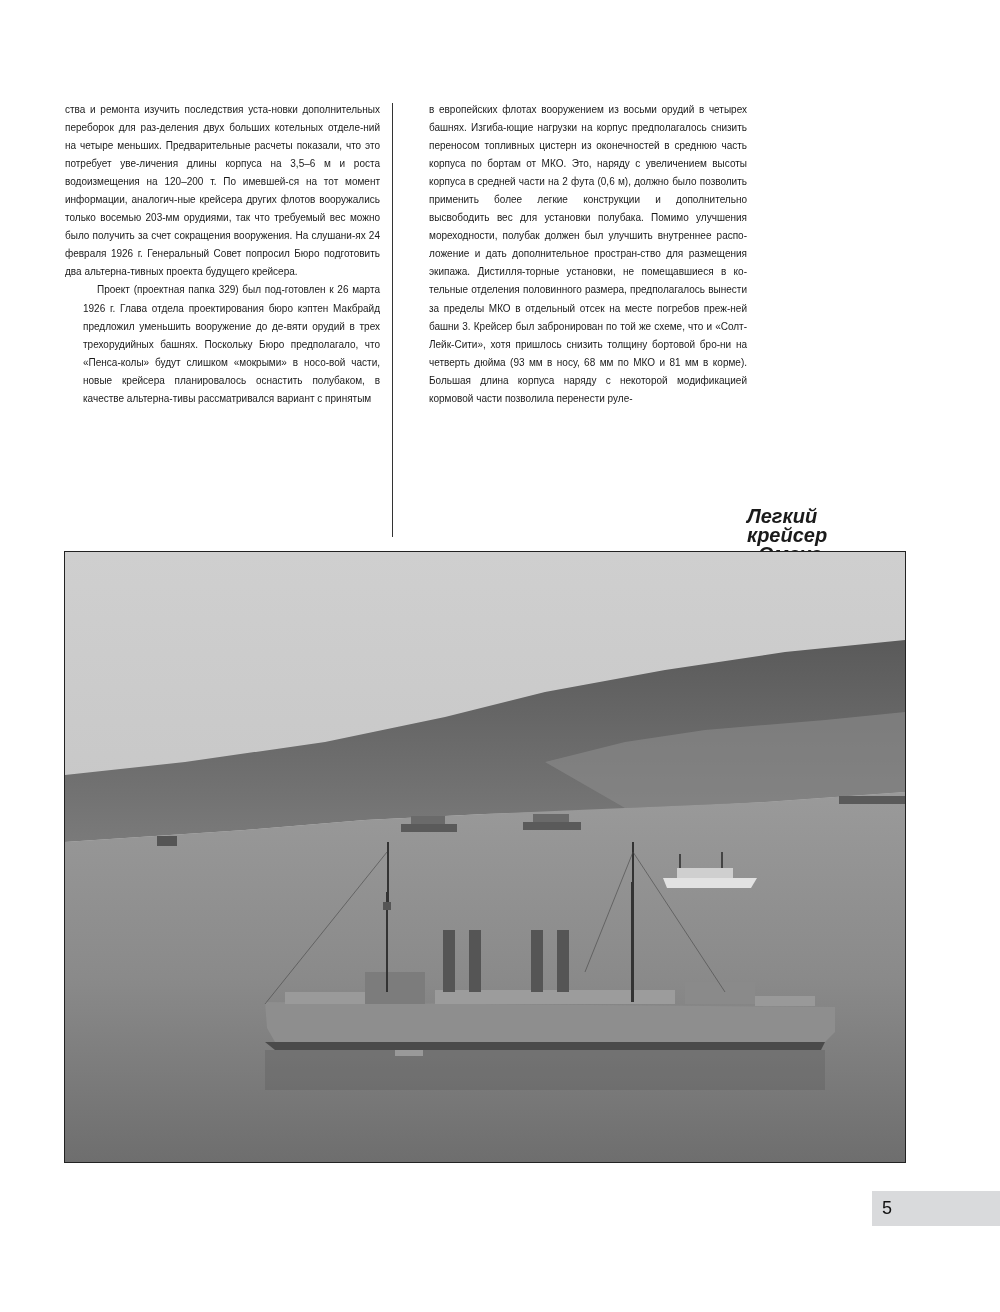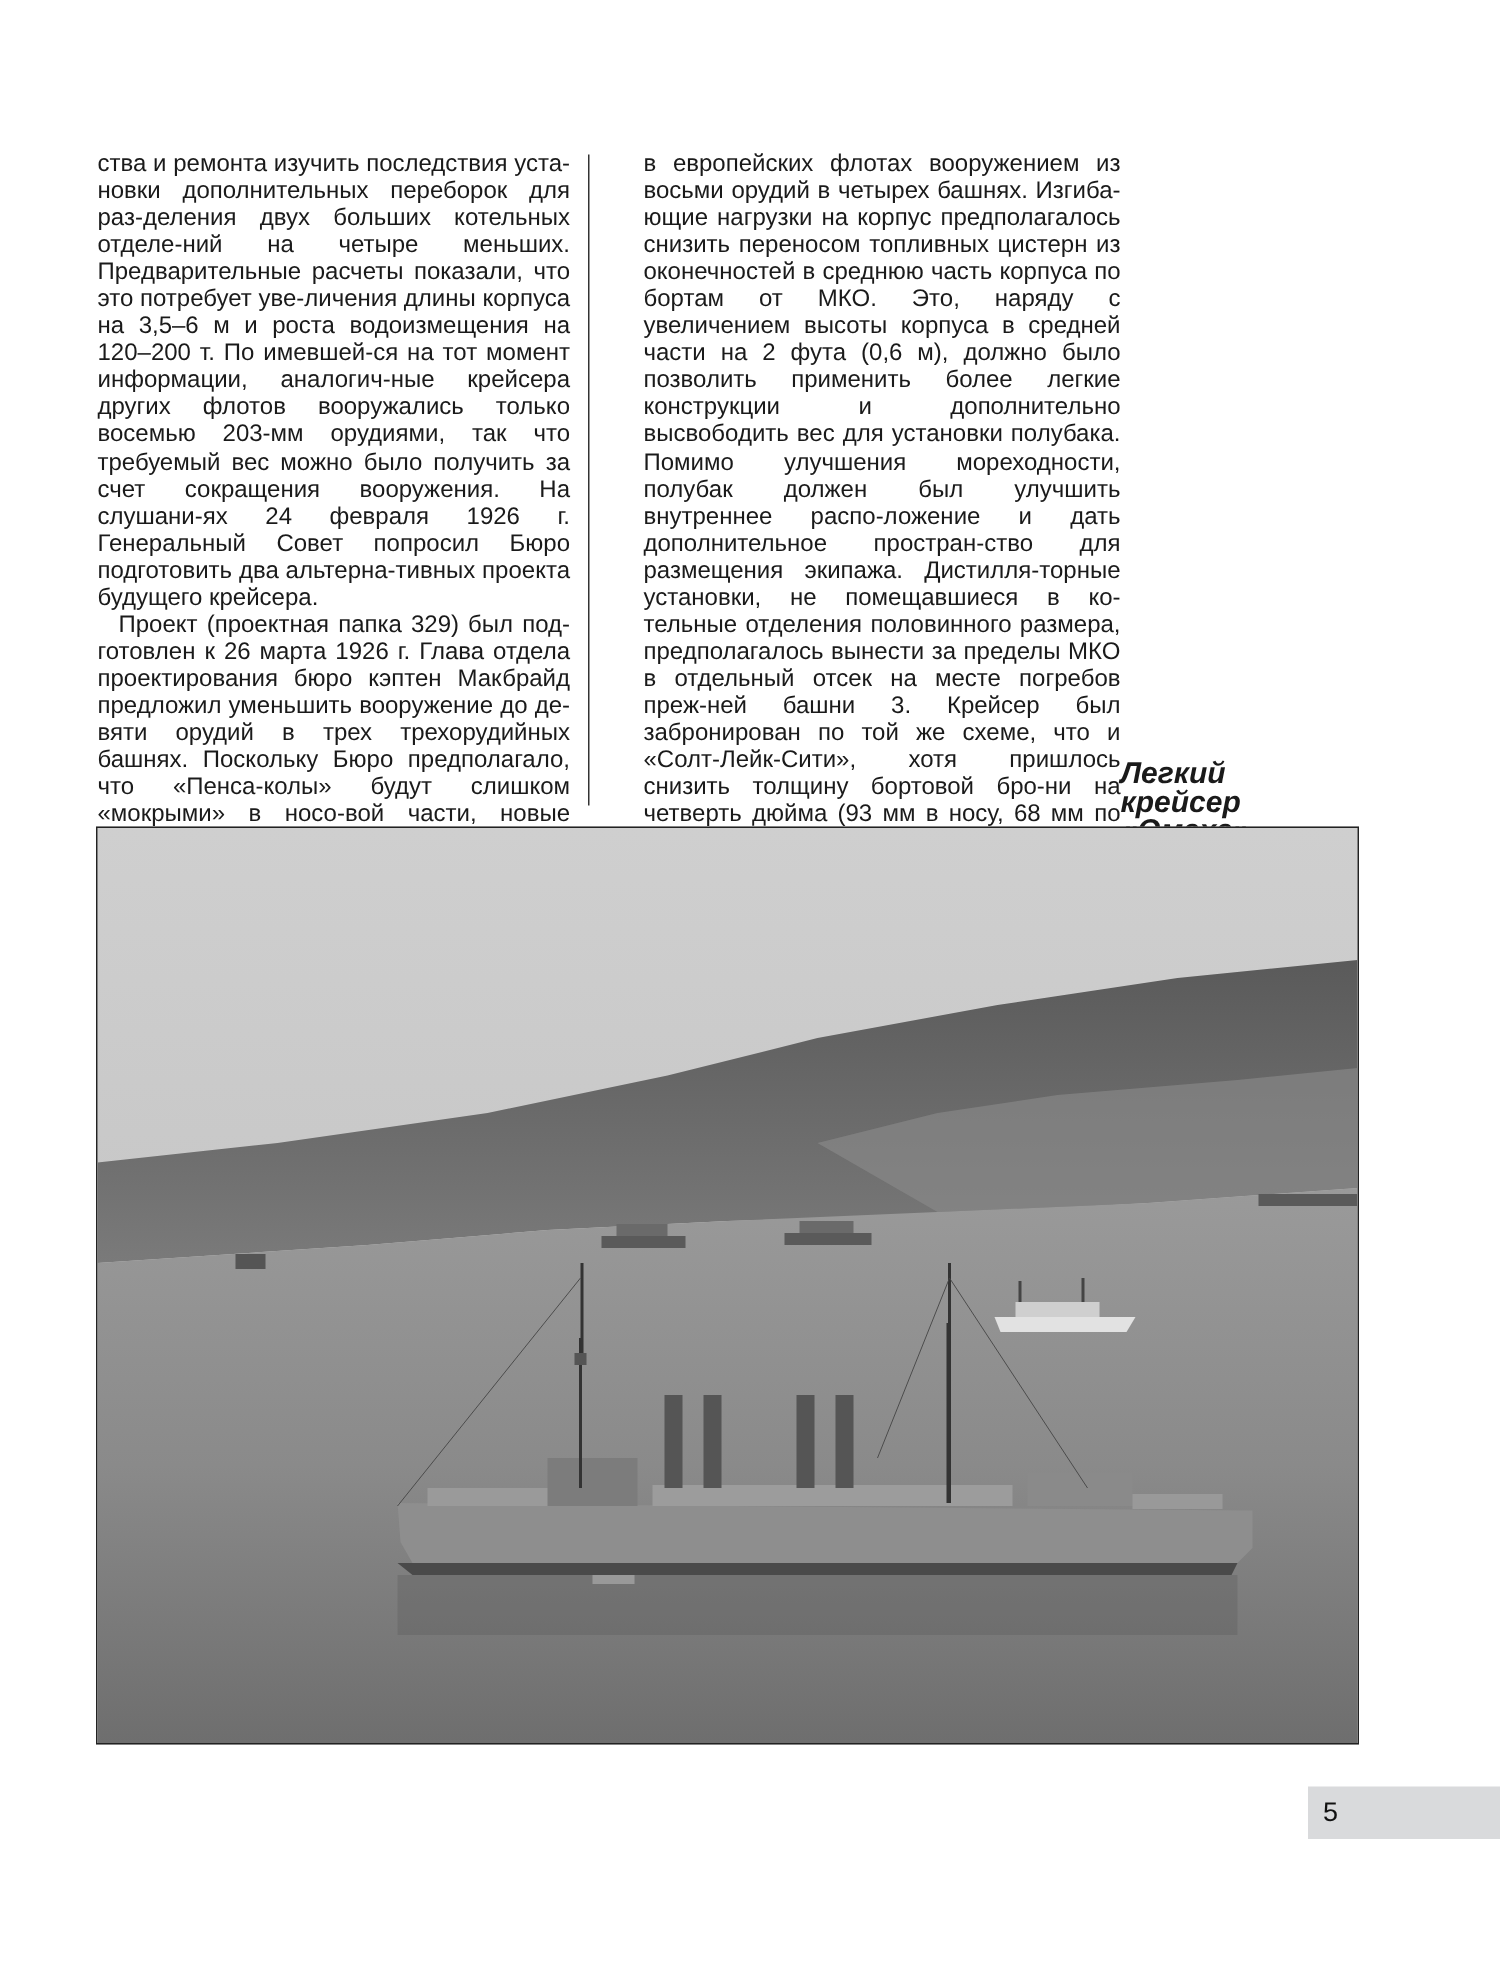--- a/index.html
+++ b/index.html
@@ -1,19 +1,19 @@
 <!DOCTYPE html>
 <html><head>
 <meta charset="utf-8">
 <style>
   html, body { margin:0; padding:0; background:#ffffff; }
   body { width:1000px; height:1312px; position:relative; overflow:hidden; font-family:"Liberation Sans", sans-serif; color:#1a1a1a; }
-  .col { position:absolute; top:101px; font-size:16px; line-height:18.05px; text-align:justify; hyphens:manual; }
+  .col { position:absolute; top:101px; font-size:10px; line-height:18.05px; text-align:justify; hyphens:manual; }
   .col p { margin:0; }
-  .col p.indent { text-indent:14px; }
+  .col p.indent { text-indent:14px;margin-left:18px; }
   #col1 { left:65px; width:315px; }
   #col2 { left:405px; width:318px;margin-left:24px; }
   .divider { position:absolute; left:392px; top:103px; width:1px; height:434px; background:#333; }
   .caption { position:absolute; left:747px; top:486px; width:140px; font-size:20px; line-height:19px; font-weight:bold; font-style:italic; color:#1a1a1a;margin-top:21px; }
   .photo { position:absolute; left:64px; top:551px; width:842px; height:612px; border:1.5px solid #222; box-sizing:border-box; overflow:hidden; background:#c9c9c9; }
   .photo svg { display:block; }
   .page-num-bar { position:absolute; left:872px; top:1191px; width:128px; height:35px; background:#d9dadc; }
   .page-num { position:absolute; left:10px; top:7px; font-size:18px; color:#111; }
 </style>
 </head>

